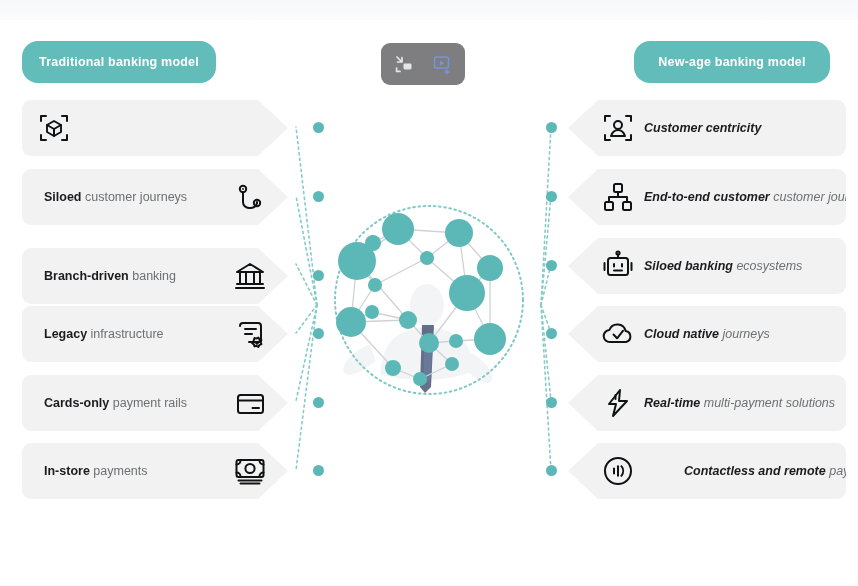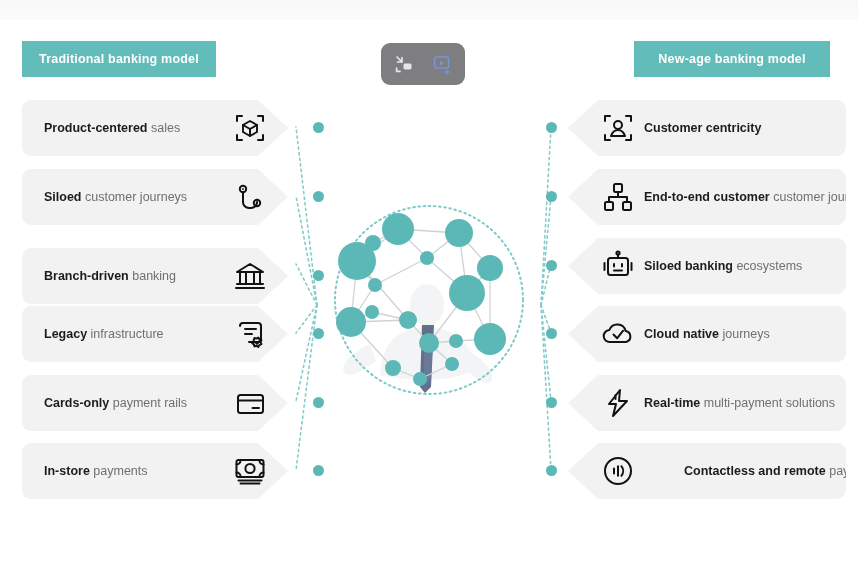--- a/index.html
+++ b/index.html
@@ -9,21 +9,21 @@
     -webkit-font-smoothing:antialiased;
   }
   #stage{position:relative;width:858px;height:586px;background:#ffffff;}
 
   
   .top-band{position:absolute;left:0;top:0;width:858px;height:20px;
     background:linear-gradient(#f7f8f9,#fbfbfc);}
 
   
   .pill{
-    position:absolute;height:36px;border-radius:0;background:#62bcba;
+    position:absolute;height:42px;border-radius:16px;background:#62bcba;
     display:flex;align-items:center;justify-content:center;
     color:#ffffff;font-size:12.5px;font-weight:700;letter-spacing:.2px;
     box-shadow:0 1px 2px rgba(0,0,0,.04);
   }
   .pill.left{left:22px;top:41px;width:194px;}
   .pill.right{left:634px;top:41px;width:196px;}
 
   
   .toolbar{
     position:absolute;left:381px;top:43px;width:84px;height:42px;
@@ -45,20 +45,21 @@
     -webkit-clip-path:polygon(0 0, 236px 0, 266px 28px, 236px 56px, 0 56px);
     clip-path:polygon(0 0, 236px 0, 266px 28px, 236px 56px, 0 56px);
     justify-content:space-between;
   }
   
   .card.r{
     left:0;width:278px;border-radius:0 9px 9px 0;padding:0 12px 0 0;
     -webkit-clip-path:polygon(30px 0, 278px 0, 278px 56px, 30px 56px, 0 28px);
     clip-path:polygon(30px 0, 278px 0, 278px 56px, 30px 56px, 0 28px);
     justify-content:flex-start;
+    font-style:italic;
   }
   .ctext{font-size:12.5px;color:#6d6f72;line-height:1.2;white-space:nowrap;}
   .ctext b{color:#1c1c1e;font-weight:700;}
   .l .ctext{margin-left:10px;}
   .r .ctext{margin-left:6px;}
   .cicon{width:40px;height:40px;display:flex;align-items:center;justify-content:center;flex:0 0 40px;}
   .l .cicon{margin-right:18px;}
   .r .cicon{margin-left:30px;}
 
   
@@ -158,21 +159,20 @@
         <circle cx="456" cy="341" r="7"></circle>
         <circle cx="429" cy="343" r="10"></circle>
         <circle cx="393" cy="368" r="8"></circle>
         <circle cx="420" cy="379" r="7"></circle>
         <circle cx="452" cy="364" r="7"></circle>
       </g>
   </svg>
 
   <div class="row cardlayer" style="left:22px;top:100px;width:300px;">
     <div class="card l">
-      <span class="ctext"><b>Product-centered</b><span> sales</span></span>
       <span class="cicon">
         <svg width="34" height="34" viewBox="0 0 34 34" fill="none" stroke="#111214" stroke-width="2" stroke-linecap="round" stroke-linejoin="round">
           <path d="M4 10V5h5M25 5h5v5M30 24v5h-5M9 29H4v-5"></path>
           <path d="M17 10l7 4v7l-7 4l-7-4v-7z" stroke-width="1.9"></path>
           <path d="M10 14l7 4l7-4M17 18v7"></path>
         </svg>
       </span>
     </div>
     <span class="dot" style="left:291px;top:22px;"></span>
   </div>

